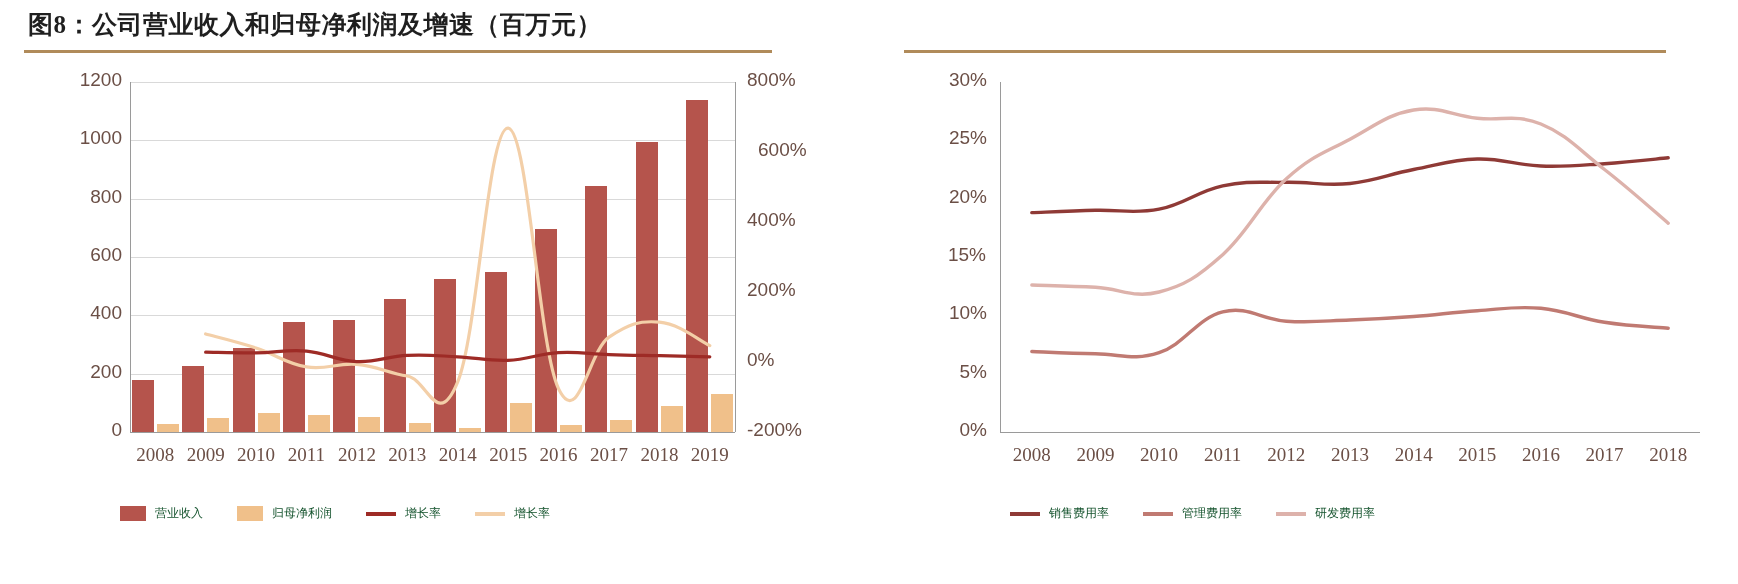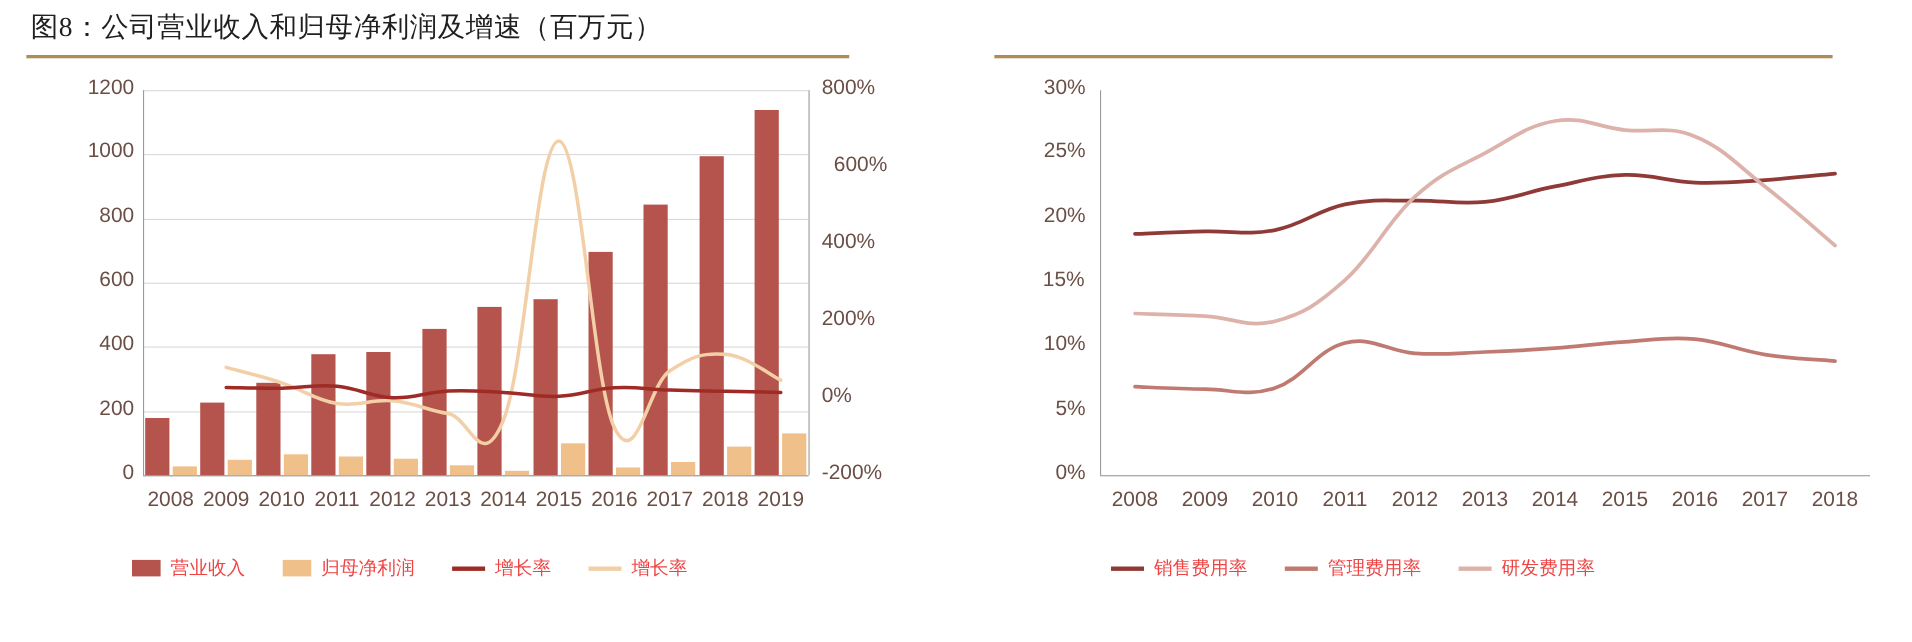--- a/index.html
+++ b/index.html
@@ -9,52 +9,52 @@
     color:#1a1a1a;overflow:hidden;
   }
   .page{position:relative;width:1738px;height:584px;}
   .panel{position:absolute;top:0;height:584px;}
   .panel-left{left:0;width:880px;}
   .panel-right{left:880px;width:858px;}
 
   .fig-title{
     position:absolute;left:28px;top:8px;
     font-family:"Liberation Serif","DejaVu Serif",serif;
-    font-size:25px;font-weight:normal;color:#1f1f1f;
+    font-size:25px;font-weight:bold;color:#1f1f1f;
     white-space:nowrap;letter-spacing:0.5px;
   }
   .title-rule{
     position:absolute;left:24px;top:50px;height:3px;background:#b08b5a;
   }
   .panel-left .title-rule{width:748px;}
   .panel-right .title-rule{width:762px;}
 
   .plot{position:absolute;}
   .axis-label{
     position:absolute;font-size:19px;color:#6b4f46;
     white-space:nowrap;
   }
   .ylabel{text-align:right;}
-  .xlabel{text-align:center;}
+  .xlabel{text-align:center;font-family:Liberation Serif, serif;}
 
   .gridline{position:absolute;height:1px;background:#d9d9d9;}
   .axisline{position:absolute;background:#9a9a9a;}
 
   .bar{position:absolute;bottom:0;}
   .bar-rev{background:#b5544c;}
   .bar-np{background:#f0c08a;}
 
   svg{position:absolute;left:0;top:0;overflow:visible;}
 
   .legend{position:absolute;display:flex;align-items:center;gap:0;}
   .legend-item{display:flex;align-items:center;margin-right:34px;}
   .legend-swatch{width:26px;height:15px;margin-right:9px;}
   .legend-line{width:30px;height:4px;margin-right:9px;}
   .legend-text{
-    font-size:17px;color:#ef4444;
+    font-size:12px;color:#14532d;
     font-family:"DejaVu Sans","Liberation Sans",sans-serif;
     white-space:nowrap;
   }
 </style>
 </head>
 <body>
 
 <div class="page">
 
   <div class="panel panel-left">

